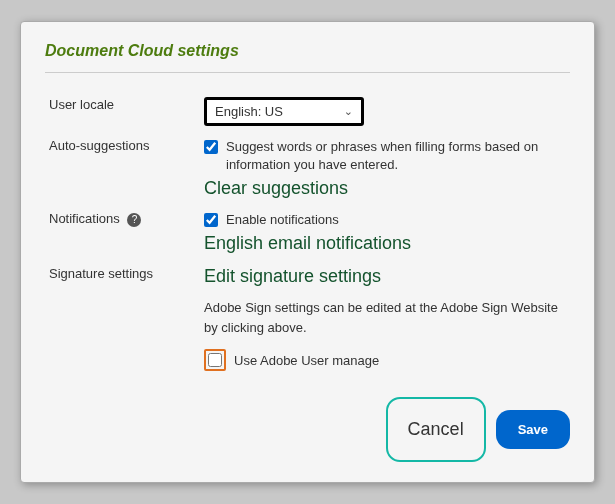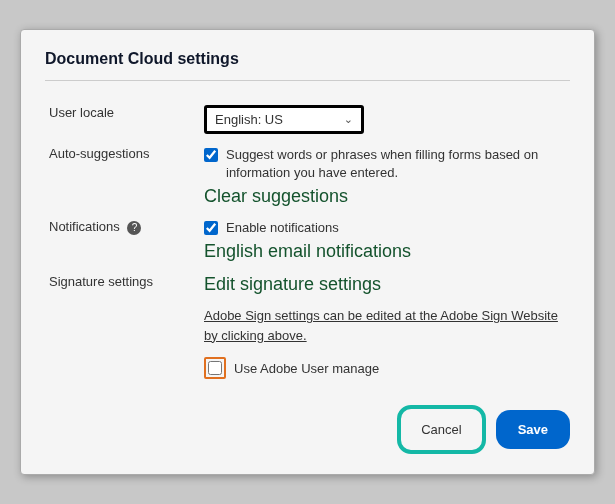--- a/index.html
+++ b/index.html
@@ -16,22 +16,23 @@
       background: #f5f5f5;
       border: 1px solid #aaa;
       border-radius: 4px;
       width: 575px;
       padding: 20px 24px 20px 24px;
       box-shadow: 2px 2px 8px rgba(0,0,0,0.3);
     }
     .dialog-title {
       font-size: 16px;
       font-weight: bold;
-      color: #0f172a;
+      color: #4d7c0f;
       margin-bottom: 12px;
+      font-style: italic;
     }
     .divider {
       border: none;
       border-top: 1px solid #ccc;
       margin-bottom: 18px;
     }
     .settings-table {
       width: 100%;
       border-collapse: collapse;
     }
@@ -109,21 +110,20 @@
       cursor: pointer;
       display: block;
       margin-top: 4px;
     }
     
     .sig-description {
       font-size: 13px;
       color: #333;
       margin-top: 11px;
       line-height: 1.5;
-      text-decoration: underline;
     }
     
     .adobe-sign-checkbox-wrap {
       display: flex;
       align-items: center;
       margin-top: 12px;
     }
     .adobe-checkbox-container {
       border: 2px solid #e07020;
       border-radius: 2px;
@@ -141,24 +141,24 @@
     
     .dialog-footer {
       display: flex;
       justify-content: flex-end;
       align-items: center;
       margin-top: 20px;
       gap: 10px;
     }
     .btn-cancel {
       background: #f5f5f5;
-      border: 4px solid #14b8a6;
+      border: 2px solid #14b8a6;
       border-radius: 14px;
-      padding: 13px 20px;
-      font-size: 13px;
+      padding: 20px 20px;
+      font-size: 18px;
       color: #333;
       cursor: pointer;
     }
     .btn-save {
       background: #0066cc;
       border: none;
       border-radius: 14px;
       padding: 12px 22px;
       font-size: 13px;
       color: white;

